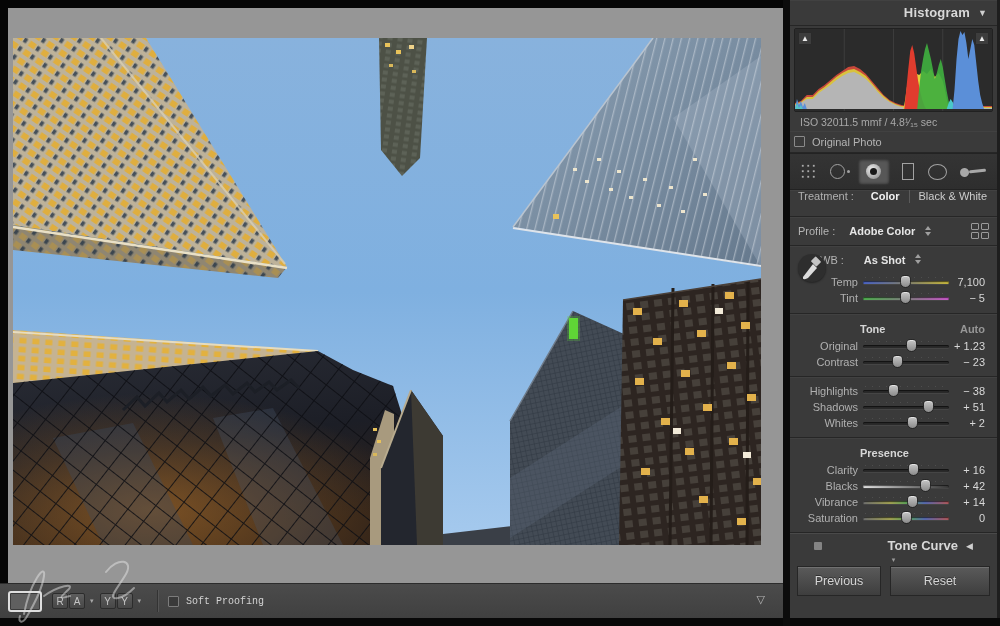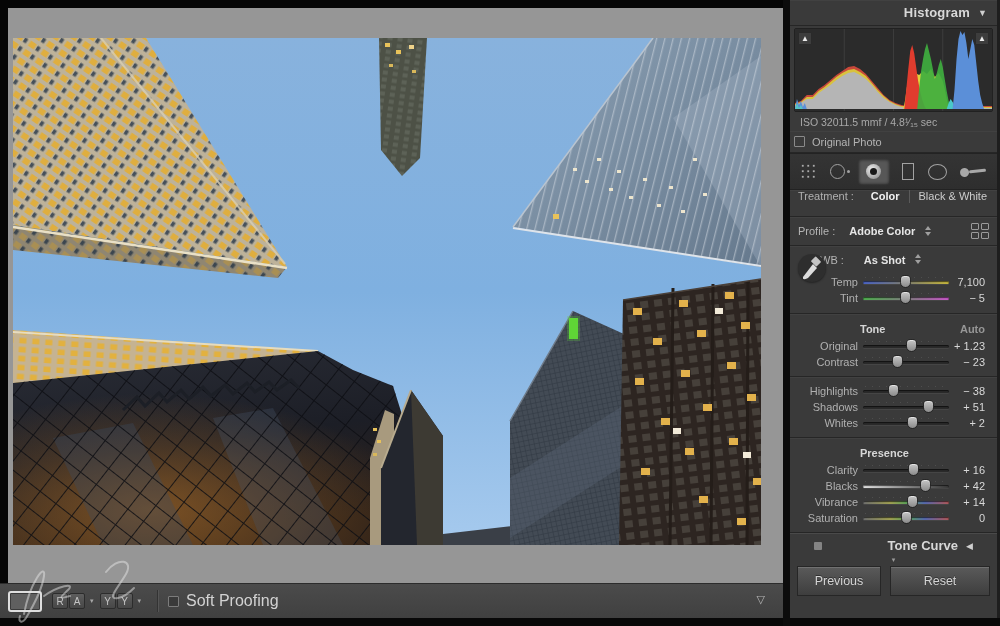--- a/index.html
+++ b/index.html
@@ -15,21 +15,21 @@
   .watermark{position:absolute;left:2px;top:544px;width:160px;height:76px;z-index:6;pointer-events:none;}
   .toolbar{position:absolute;left:0;top:583px;width:783px;height:35px;background:linear-gradient(180deg,#4b4b4b,#404040);
            border-top:1px solid #2c2c2c;display:flex;align-items:center;padding:0 8px;color:#c9c9c9;}
   .loupe-btn{width:34px;height:21px;border:2px solid #dedede;border-radius:3px;background:#5f5f5f;
              box-shadow:inset 0 0 0 1px #3a3a3a;margin-right:10px;}
   .mini-box{width:16px;height:16px;background:linear-gradient(180deg,#5d5d5d,#474747);border:1px solid #2c2c2c;
             border-radius:2px;color:#c4c4c4;font-size:10px;display:flex;align-items:center;justify-content:center;margin-right:1px;}
   .dd-arrow{font-size:7px;color:#a8a8a8;margin:0 6px 0 4px;}
   .tb-sep{width:1px;height:22px;background:#333;box-shadow:1px 0 0 #555;margin:0 10px;}
   .tb-check{width:11px;height:11px;background:#3a3a3a;border:1px solid #7c7c7c;border-radius:1px;margin-right:7px;}
-  .tb-label{font-size:16px;color:#d2d2d2;}
+  .tb-label{font-size:10px;color:#d2d2d2;font-family:Liberation Mono, monospace;}
   .toolbar-dd{position:absolute;right:18px;top:9px;font-size:11px;color:#b5b5b5;}
   .bottom-strip{position:absolute;left:0;top:618px;width:1000px;height:8px;background:#080808;}
   
   .divider-v{position:absolute;left:783px;top:0;width:7px;height:626px;background:#0c0c0c;}
   .panel{position:absolute;left:790px;top:0;width:207px;height:618px;background:#3a3a3a;color:#b4b4b4;font-size:11px;}
   .scroll-strip{position:absolute;left:997px;top:0;width:3px;height:618px;background:#1e1e1e;}
   .sect{border-bottom:1px solid #262626;box-shadow:0 1px 0 rgba(255,255,255,.04) inset;}
   .panel-hdr{height:26px;display:flex;align-items:center;justify-content:flex-end;padding:0 10px;
              color:#d8d8d8;font-size:13px;font-weight:bold;letter-spacing:.2px;}
   .panel-hdr .tri{font-size:9px;margin-left:8px;color:#cfcfcf;}

